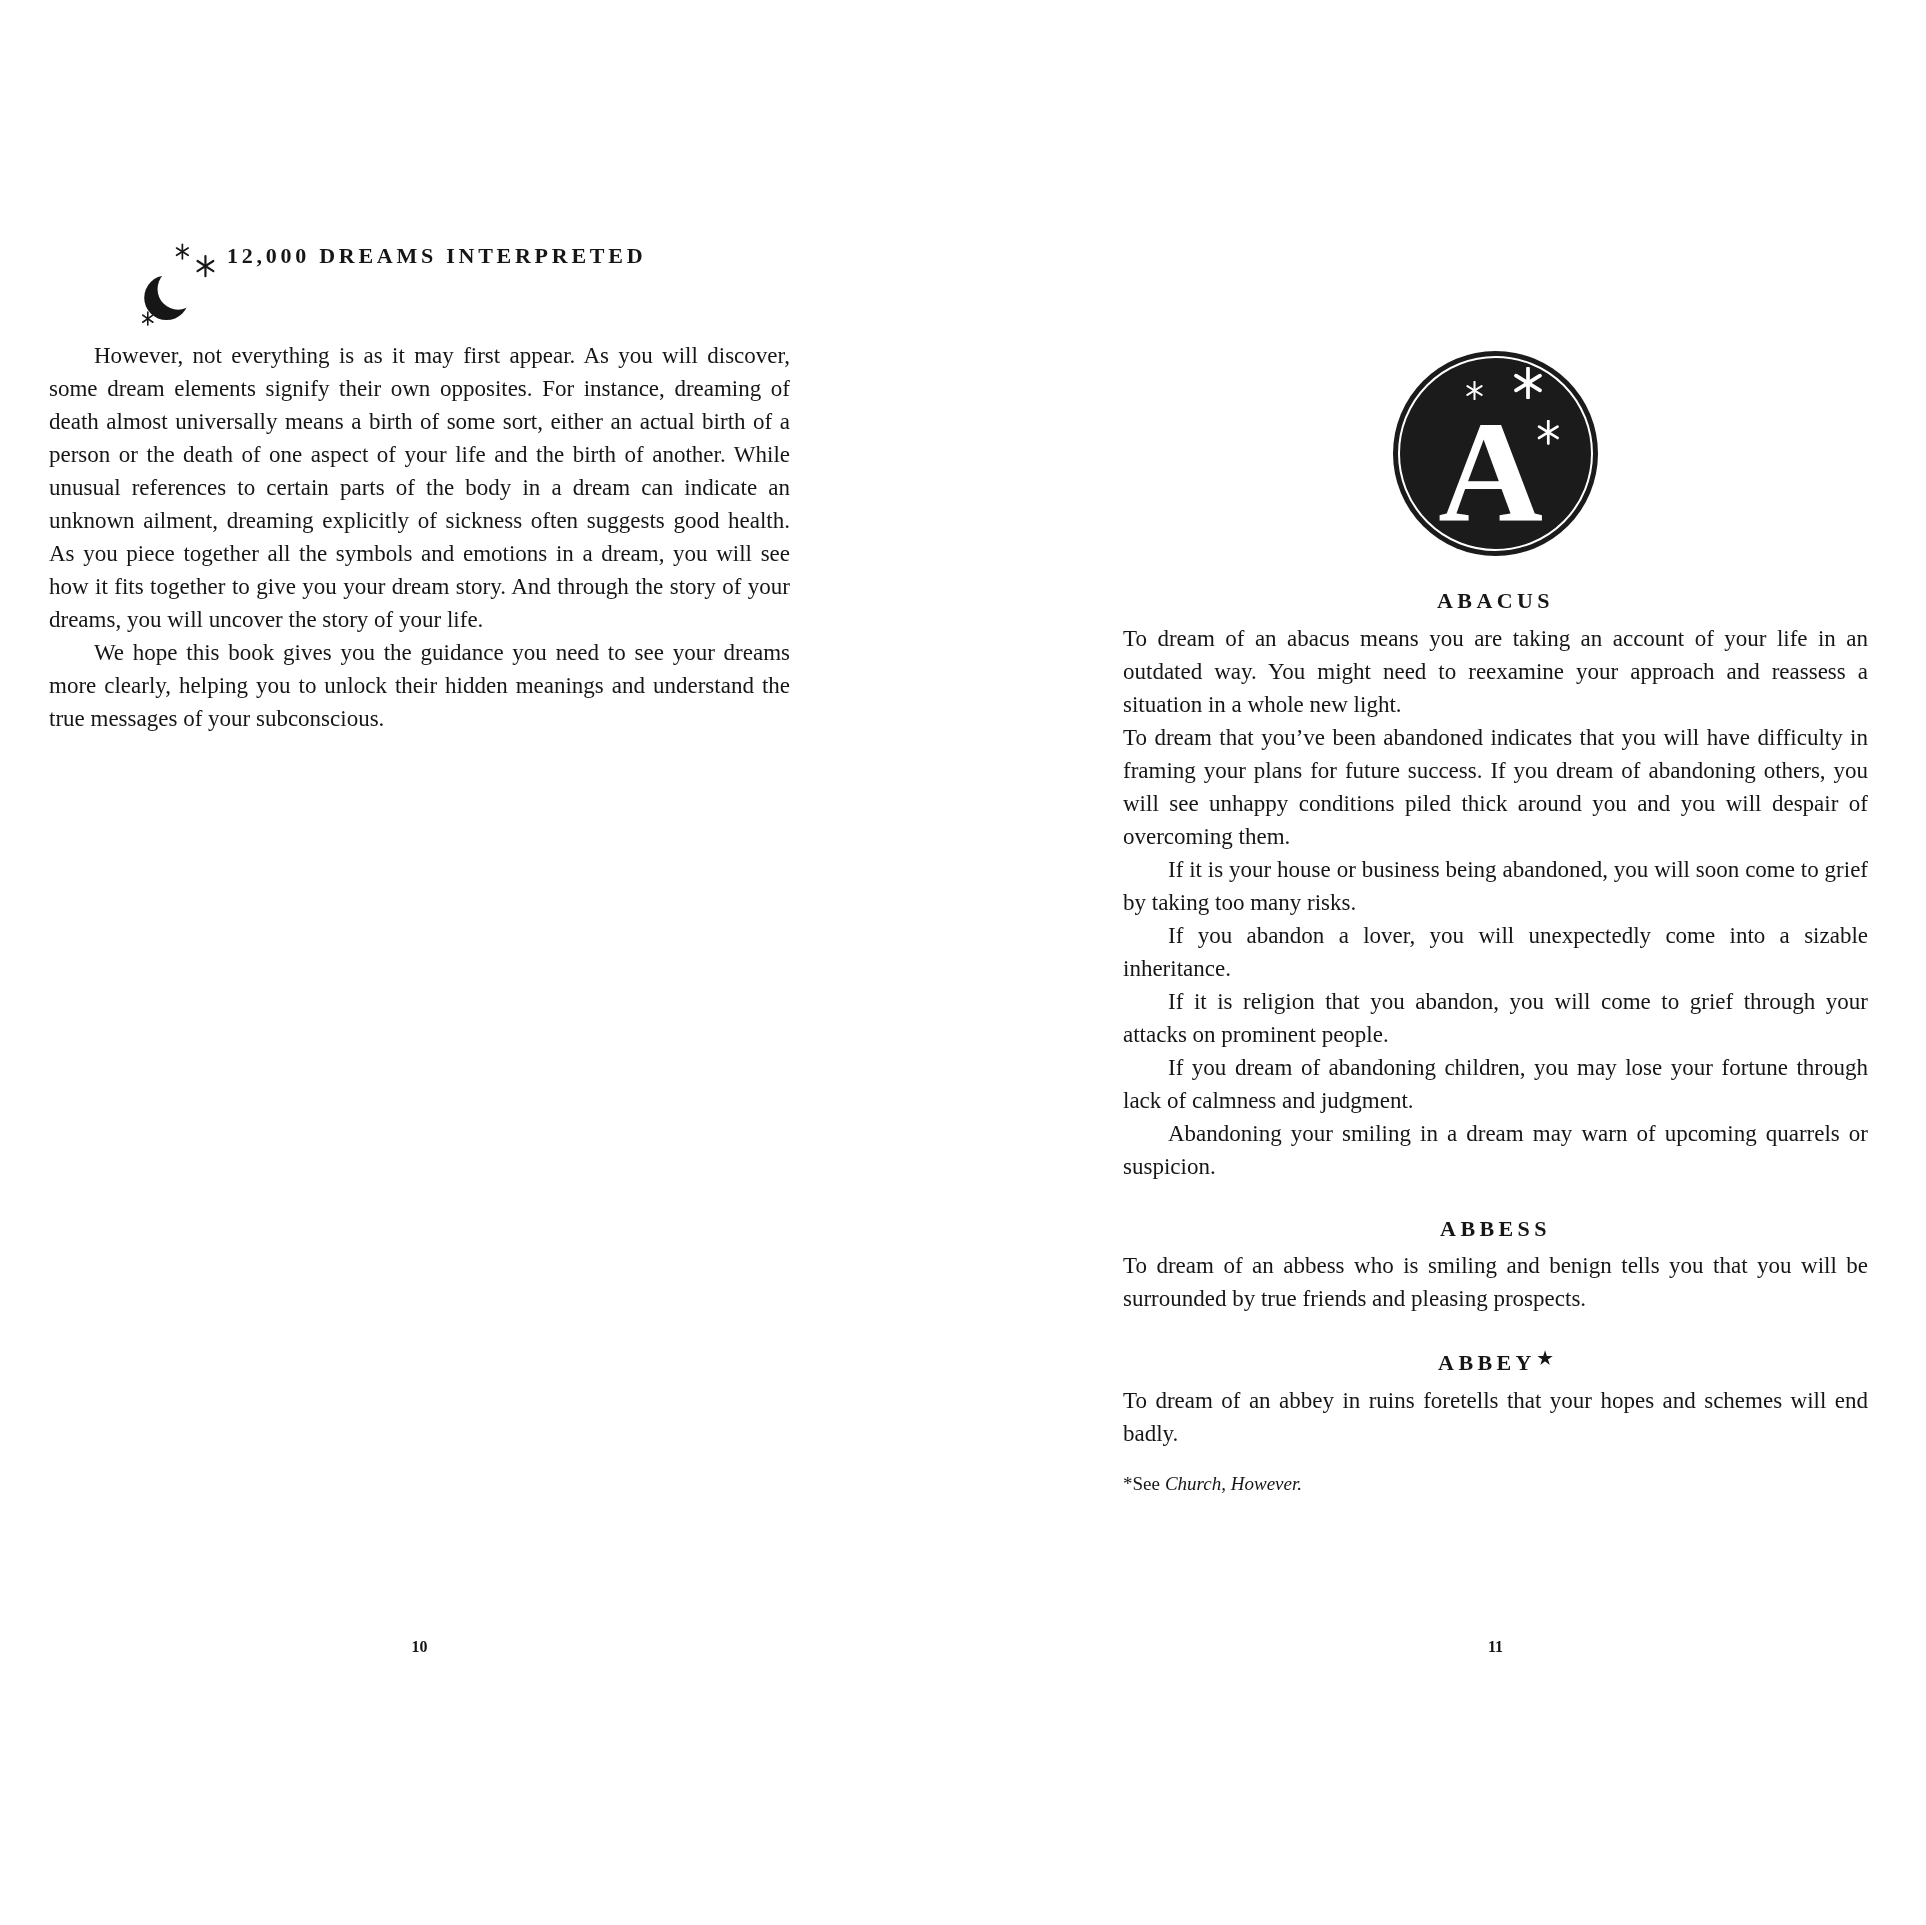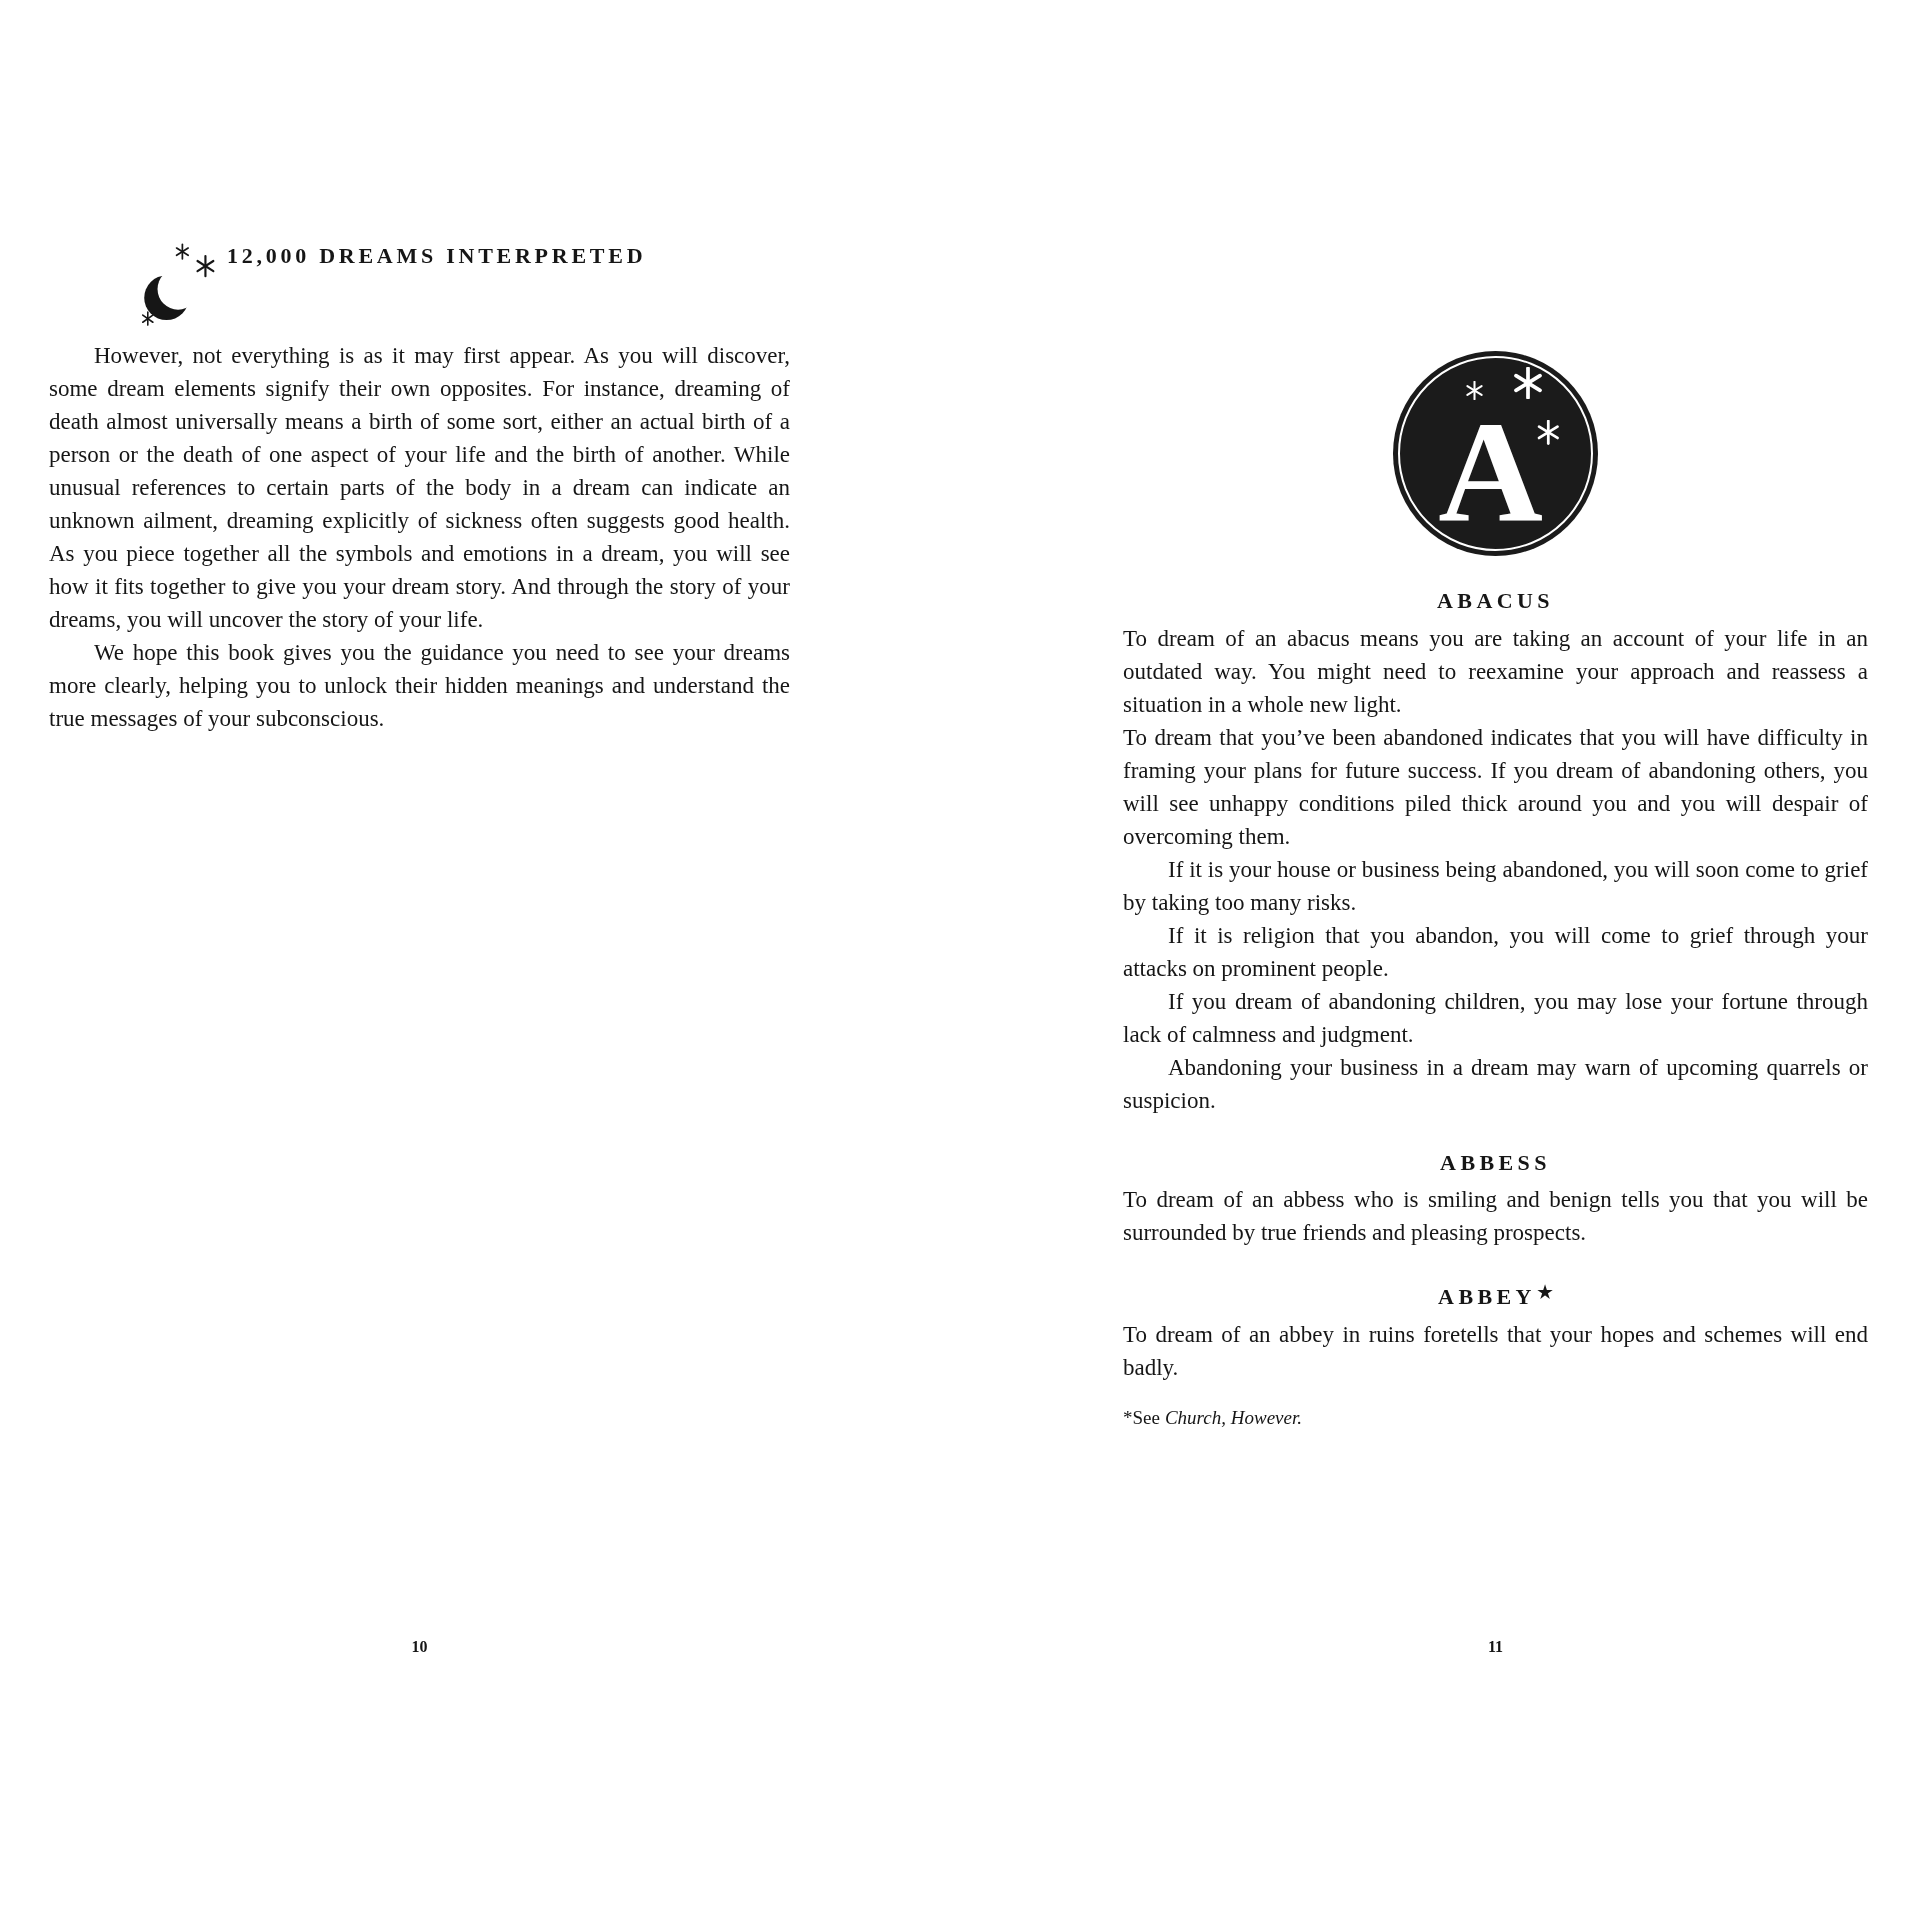--- a/index.html
+++ b/index.html
@@ -206,23 +206,24 @@
     </div>
 
     <section class="entry first">
       <h3>ABACUS</h3>
       <p>To dream of an abacus means you are taking an account of your life in an outdated way. You might need to reexamine your approach and reassess a situation in a whole new light.</p>
     </section>
 
     <section class="entry">
       <p>To dream that you’ve been abandoned indicates that you will have difficulty in framing your plans for future success. If you dream of abandoning others, you will see unhappy conditions piled thick around you and you will despair of overcoming them.</p>
       <p class="indent">If it is your house or business being abandoned, you will soon come to grief by taking too many risks.</p>
+      <p class="indent">If you abandon a lover, you will unexpectedly come into a sizable inheritance.</p>
       <p class="indent">If it is religion that you abandon, you will come to grief through your attacks on prominent people.</p>
       <p class="indent">If you dream of abandoning children, you may lose your fortune through lack of calmness and judgment.</p>
-      <p class="indent">Abandoning your business in a dream may warn of upcoming quarrels or suspicion.</p>
+      <p class="indent">Abandoning your smiling in a dream may warn of upcoming quarrels or suspicion.</p>
     </section>
 
     <section class="entry">
       <h3>ABBESS</h3>
       <p>To dream of an abbess who is smiling and benign tells you that you will be surrounded by true friends and pleasing prospects.</p>
     </section>
 
     <section class="entry">
       <h3><span>ABBEY</span><span class="star">★</span></h3>
       <p>To dream of an abbey in ruins foretells that your hopes and schemes will end badly.</p>

